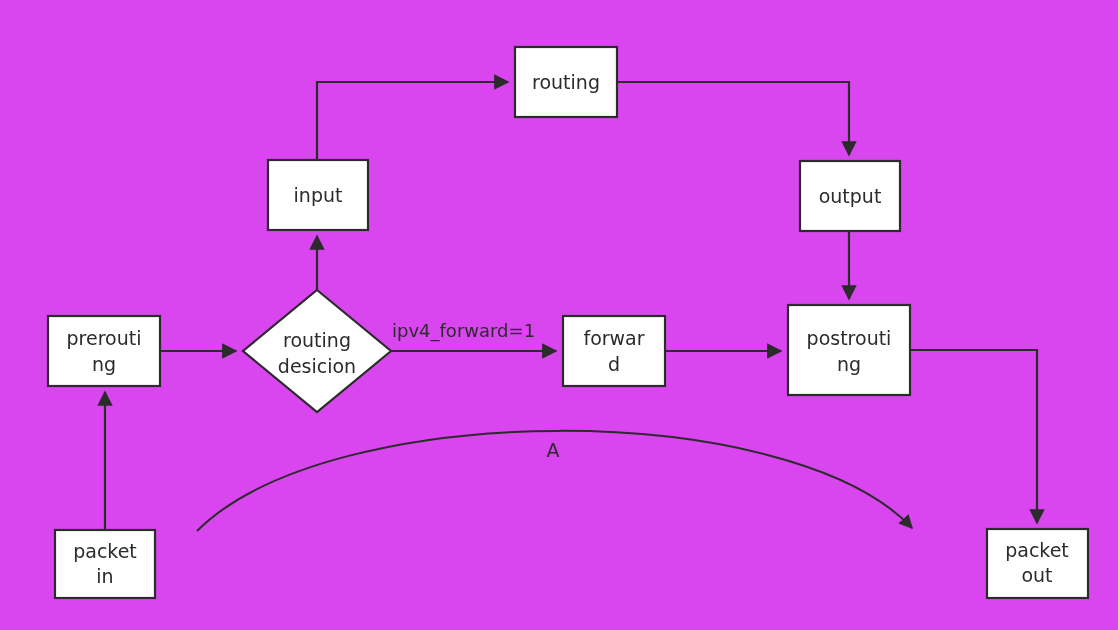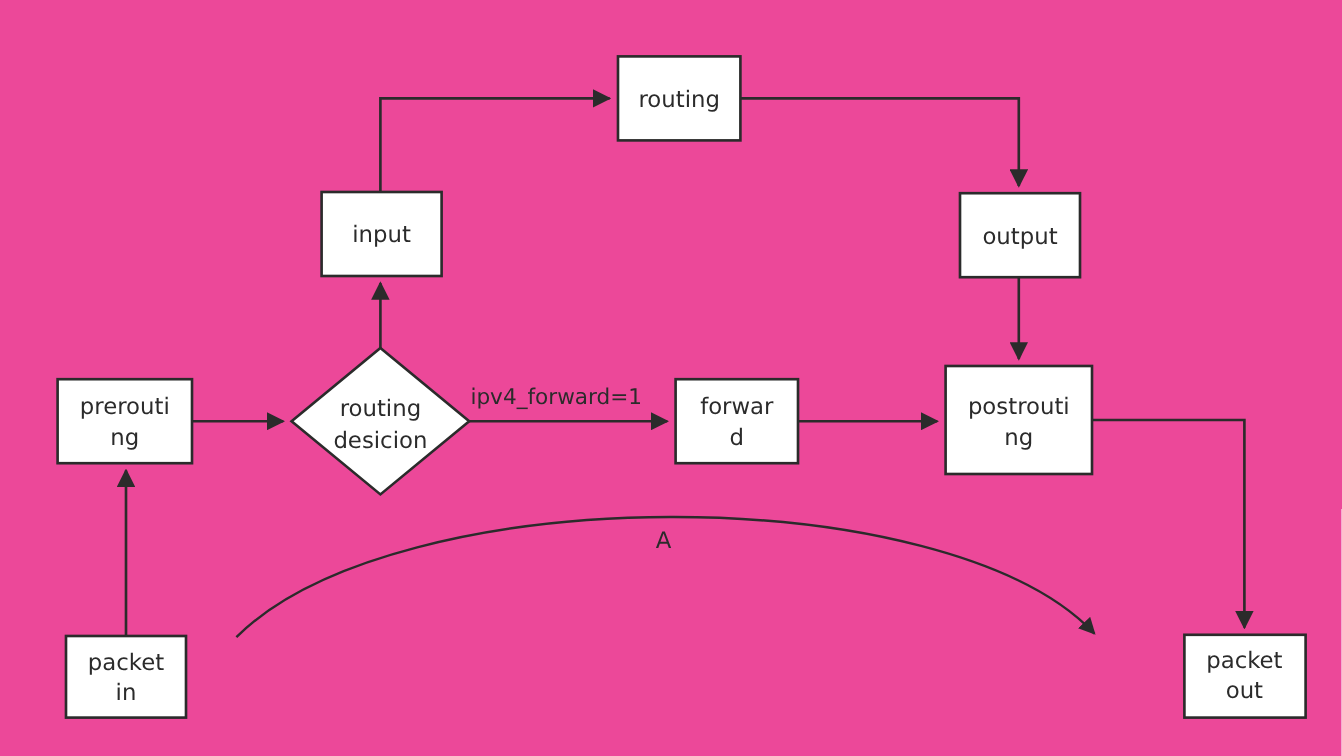--- a/index.html
+++ b/index.html
@@ -7,21 +7,21 @@
     padding: 0;
     background: #ffffff;
   }
   body {
     font-family: "DejaVu Sans", sans-serif;
   }
   #canvas {
     position: relative;
     width: 1118px;
     height: 630px;
-    background: #ec4899;
+    background: #d946ef;
     overflow: hidden;
   }
   #diagram-svg {
     position: absolute;
     left: 0;
     top: 0;
     width: 1118px;
     height: 630px;
   }
   .node-label {

